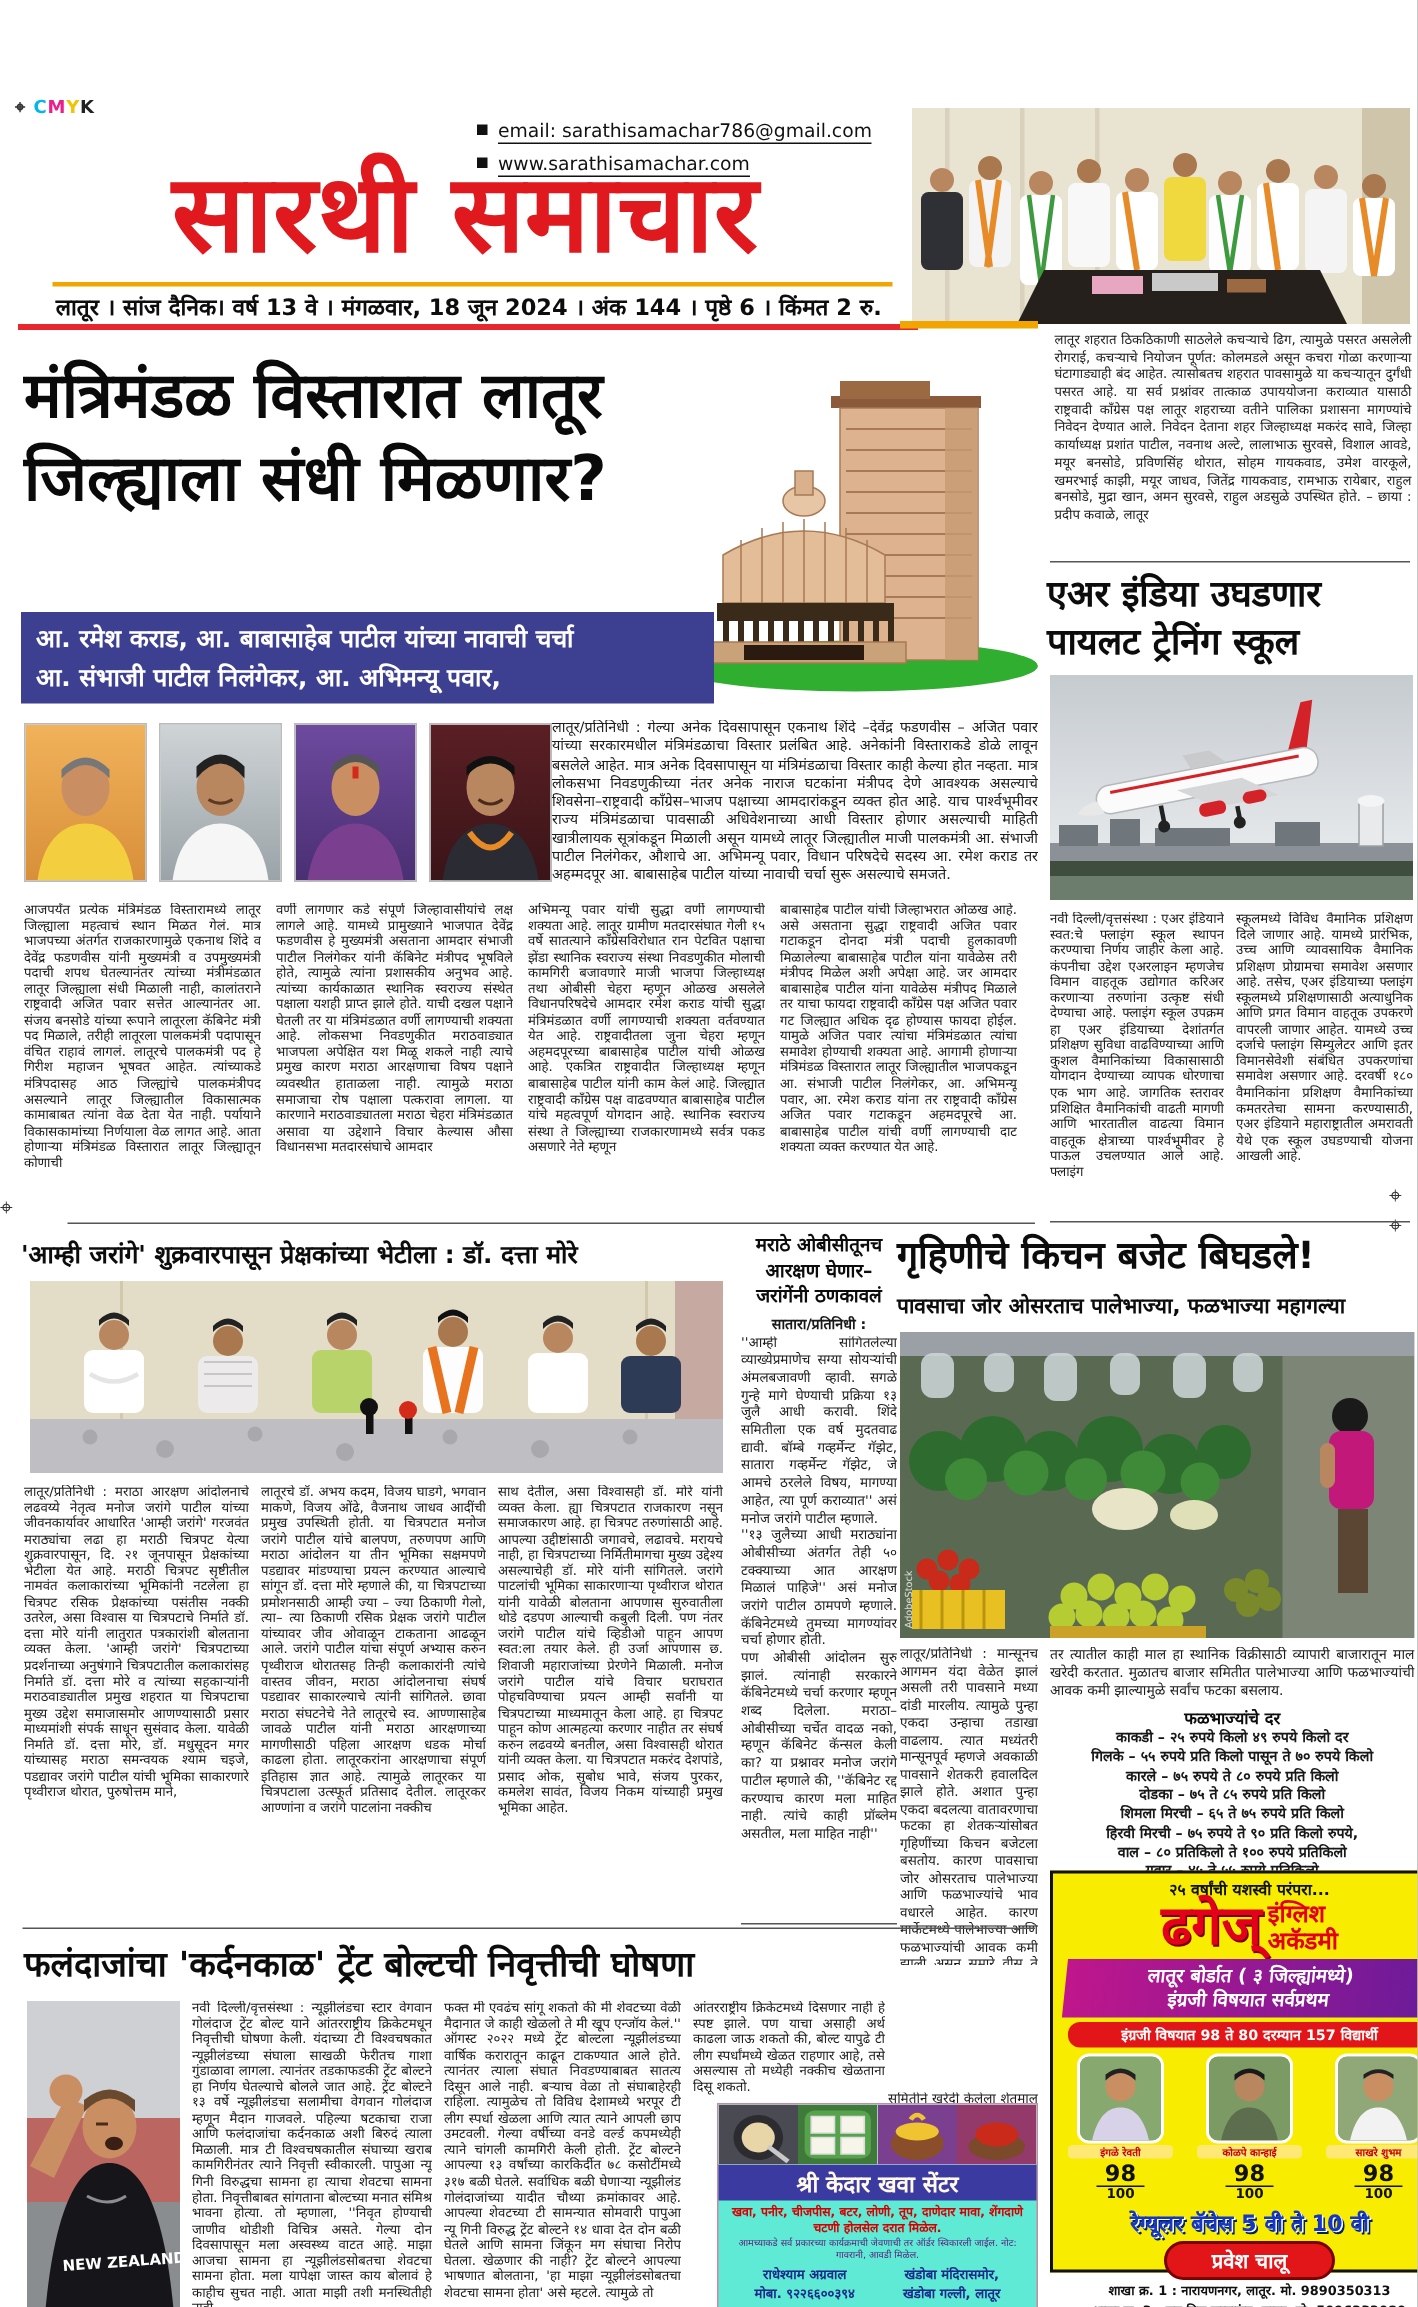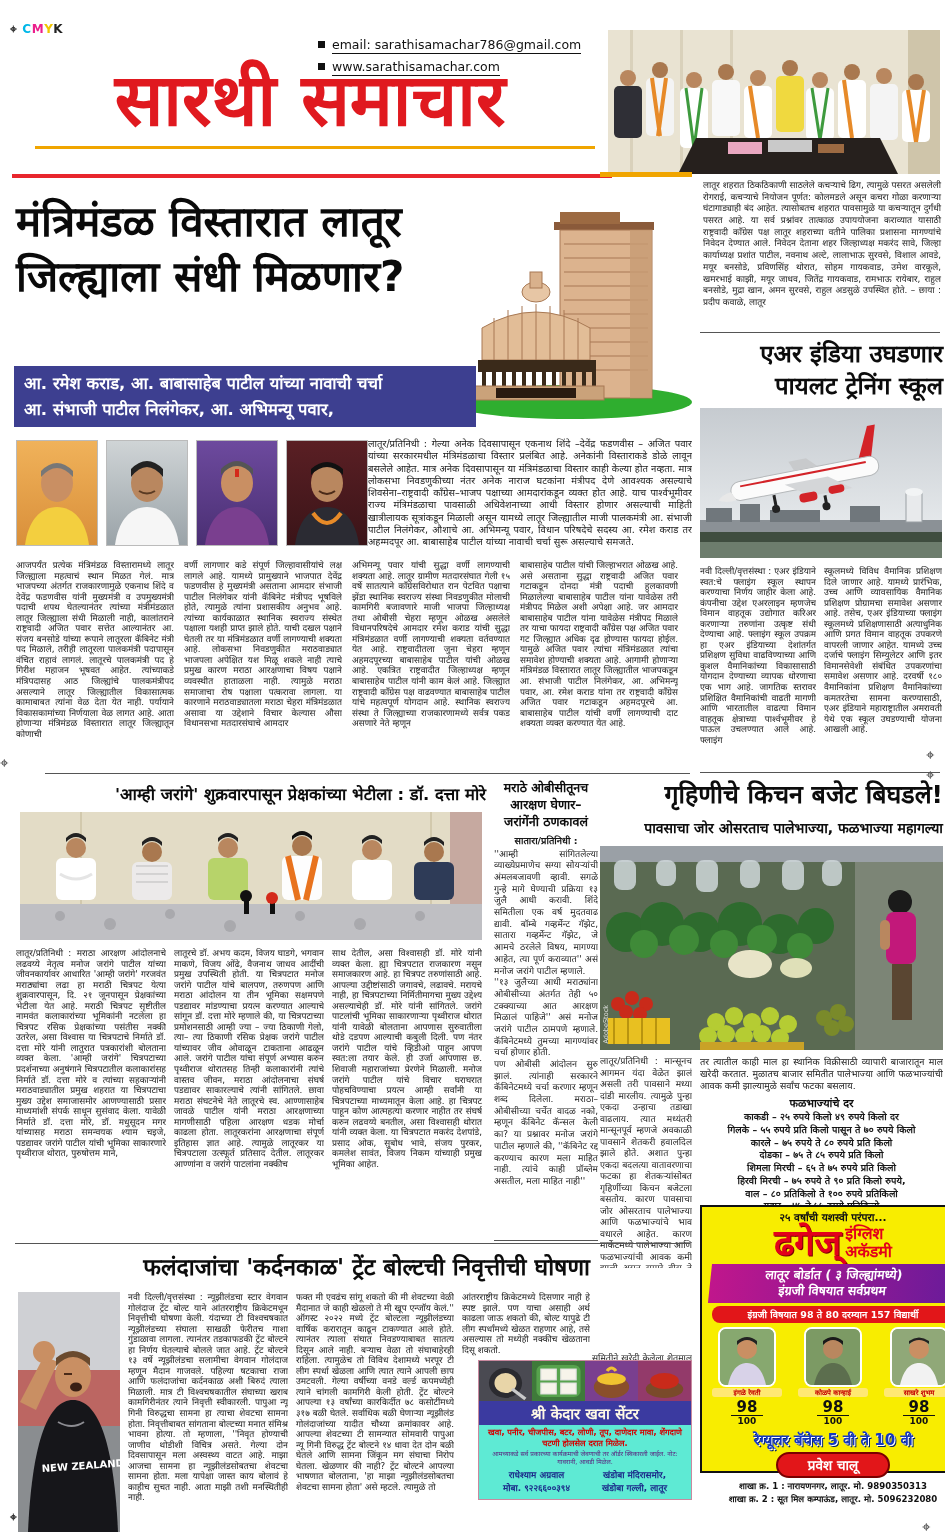--- a/index.html
+++ b/index.html
@@ -1,34 +1,34 @@
 <!DOCTYPE html>
 <html><head>
 <meta charset="utf-8">
 <style>
   html,body{margin:0;padding:0;background:#9a9a9a;}
   #paper{position:relative;width:945px;height:1538px;background:#ffffff;margin:0 auto;
          font-family:"DejaVu Sans","Liberation Sans",sans-serif;color:#181818;overflow:hidden;}
-  .abs{position:absolute;}
+  .abs{position:absolute;margin-top:42px;}
   .body-col{font-size:8.8px;line-height:1.2;text-align:justify;overflow:hidden;color:#1b1b1b;}
   .hl{font-weight:800;color:#0c0c0c;}
   .rule{background:#555;height:1px;}
   .regmark{color:#333;font-size:15px;line-height:1;}
   .cmyk span{font-weight:bold;font-size:12px;letter-spacing:.5px;}
   .c-c{color:#00b7e8;} .c-m{color:#ec1e8c;} .c-y{color:#f0c400;} .c-k{color:#222;}
   .preline{white-space:pre-line;}
   .ph{overflow:hidden;background:#ddd;}
   .ph svg{display:block;width:100%;height:100%;}
   .masthead-title{font-size:72px;font-weight:800;color:#e0191f;white-space:nowrap;text-align:center;}
   .email-line{font-size:12.5px;color:#111;border-bottom:1.5px solid #111;padding-bottom:1px;display:inline-block;}
   .bullet{display:inline-block;width:7px;height:7px;background:#111;margin-right:7px;vertical-align:middle;}
   .dateline{font-size:15px;font-weight:700;color:#0d0d0d;white-space:nowrap;text-align:center;}
   .lead-hl{font-size:42px;line-height:1.32;font-weight:800;color:#0a0a0a;}
   .blue-band{background:#3d3f90;color:#ffffff;font-weight:700;font-size:16.5px;line-height:1.55;padding:5px 10px;}
-  .sec-hl-c{text-align:right;}
+  .sec-hl-c{text-align:left;}
   .caption{font-size:8.8px;line-height:1.33;text-align:justify;color:#222;}
   .rates{font-size:9.5px;line-height:1.34;font-weight:600;text-align:center;color:#171717;}
   .vertcredit{writing-mode:vertical-rl;transform:rotate(180deg);font-size:6.5px;color:#f5f5f5;opacity:.85;}
   
   .dh{background:#f8ed00;border:2px solid #111;box-sizing:border-box;}
   .dh-tag{font-size:10.5px;font-weight:700;text-align:center;color:#111;padding-top:3px;}
   .dh-name{font-size:36px;font-weight:800;color:#e3001b;line-height:1;text-shadow:1px 1px 0 #7a0000;}
   .dh-sub{font-size:16px;font-weight:800;color:#e3001b;line-height:1.15;}
   .dh-band1{background:linear-gradient(90deg,#c0168c,#6a1b9a);color:#fff;font-weight:700;font-size:12.5px;
             text-align:center;line-height:1.3;padding:3px 4px;transform:skewX(-6deg);}
@@ -69,20 +69,21 @@
     <span class="c-c">C</span><span class="c-m">M</span><span class="c-y">Y</span><span class="c-k">K</span>
   </div>
   <div class="abs regmark" style="left:922px;top:1520px;">⌖</div>
 
   <div class="abs" style="left:318px;top:34px;">
     <div><span class="bullet"></span><span class="email-line">email: sarathisamachar786@gmail.com</span></div>
     <div style="margin-top:2px;"><span class="bullet"></span><span class="email-line">www.sarathisamachar.com</span></div>
   </div>
   <div class="abs masthead-title" style="left:15px;top:48px;width:590px;">सारथी समाचार</div>
   <div class="abs" style="left:35px;top:146px;width:560px;height:3px;background:#f0a500;"></div>
+  <div class="abs dateline" style="left:15px;top:152px;width:595px;">लातूर । सांज दैनिक। वर्ष 13 वे । मंगळवार, 18 जून 2024 । अंक 144 । पृष्ठे 6 । किंमत 2 रु.</div>
   <div class="abs" style="left:12px;top:174px;width:600px;height:4px;background:#e8262d;"></div>
 
   <div class="abs ph" style="left:608px;top:30px;width:332px;height:144px;">
     <svg viewBox="0 0 332 144" preserveAspectRatio="none">
       <rect width="332" height="144" fill="#e9e3d2"></rect>
       <rect x="22" y="0" width="3" height="144" fill="#d9d1bb"></rect>
         <rect x="72" y="0" width="3" height="144" fill="#d9d1bb"></rect>
       <rect x="122" y="0" width="3" height="144" fill="#d9d1bb"></rect>
         <rect x="300" y="0" width="32" height="144" fill="#cfc5aa"></rect>
       <g>

